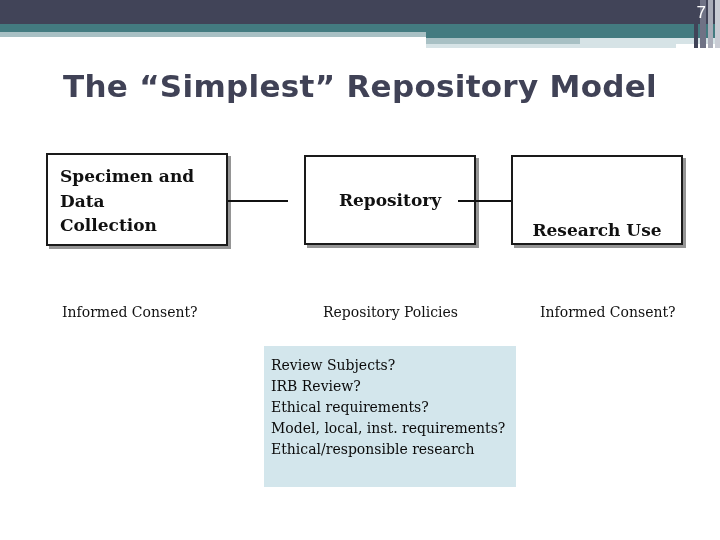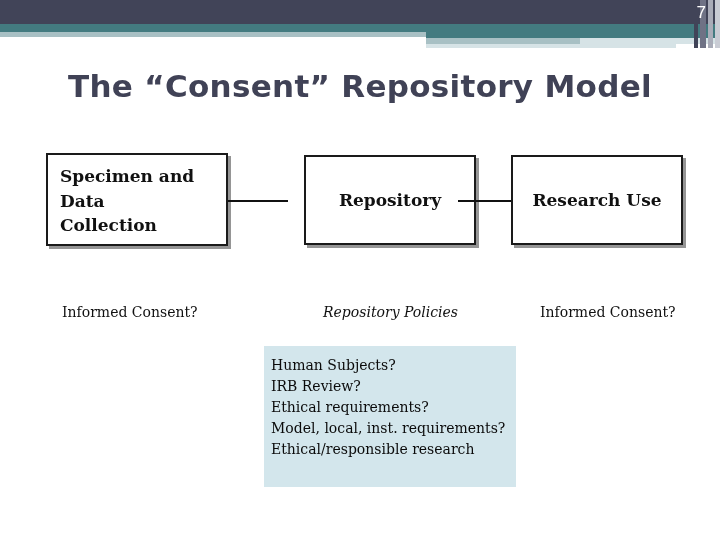--- a/index.html
+++ b/index.html
@@ -127,40 +127,41 @@
   }
   .box-2 {
     left: 304px; top: 155px;
     width: 172px; height: 90px;
     justify-content: center;
   }
   .box-3 {
     left: 511px; top: 155px;
     width: 172px; height: 90px;
     justify-content: center;
+    align-items: flex-end;
   }
 
   .connector {
     position: absolute;
     background: #111111;
     height: 2px;
   }
   .conn-1 { left: 228px; top: 200px; width: 60px; }
   .conn-2 { left: 458px; top: 200px; width: 55px; }
 
   
   .caption {
     position: absolute;
     font-family: "DejaVu Serif", serif;
     font-size: 14px;
     color: #111111;
     white-space: nowrap;
   }
   .cap-1 { left: 62px;  top: 304px; }
-  .cap-2 { left: 323px; top: 304px; font-style: italic; }
+  .cap-2 { left: 323px; top: 304px; }
   .cap-3 { left: 540px; top: 304px; }
 
   
   .questions-block {
     position: absolute;
     left: 264px;
     top: 346px;
     width: 252px;
     height: 141px;
     background: #d3e6ec;
@@ -188,21 +189,21 @@
   <div class="band band-faint-right" style="background: rgb(214, 227, 230);"></div>
   <div class="band band-faint-strip" style="background: rgb(214, 227, 230);"></div>
 
   <div class="vstripe vs1" style="background: rgb(65, 68, 88);"></div>
   <div class="vstripe vs2" style="background: rgb(111, 114, 133);"></div>
   <div class="vstripe vs3" style="background: rgb(169, 172, 184);"></div>
   <div class="vstripe vs4" style="background: rgb(201, 204, 212);"></div>
 
   <div class="page-number">7</div>
 
-  <div class="slide-title" style="color: rgb(64, 66, 86);">The “Consent” Repository Model</div>
+  <div class="slide-title" style="color: rgb(64, 66, 86);">The “Simplest” Repository Model</div>
 
   <div class="diagram">
 
     <div class="flowbox box-1">
       <span class="bx-text">Specimen and<br>Data<br>Collection</span>
     </div>
 
     <div class="connector conn-1"></div>
 
     <div class="flowbox box-2">
@@ -214,20 +215,20 @@
     <div class="flowbox box-3">
       <span class="bx-text">Research Use</span>
     </div>
 
     <div class="caption cap-1">Informed Consent?</div>
     <div class="caption cap-2">Repository Policies</div>
     <div class="caption cap-3">Informed Consent?</div>
   </div>
 
   <div class="questions-block" style="background: rgb(211, 230, 236);">
-    <div class="q-line">Human Subjects?</div>
+    <div class="q-line">Review Subjects?</div>
     <div class="q-line">IRB Review?</div>
     <div class="q-line">Ethical requirements?</div>
     <div class="q-line">Model, local, inst. requirements?</div>
     <div class="q-line">Ethical/responsible research</div>
   </div>
 
 </div>
 
 </body></html>

